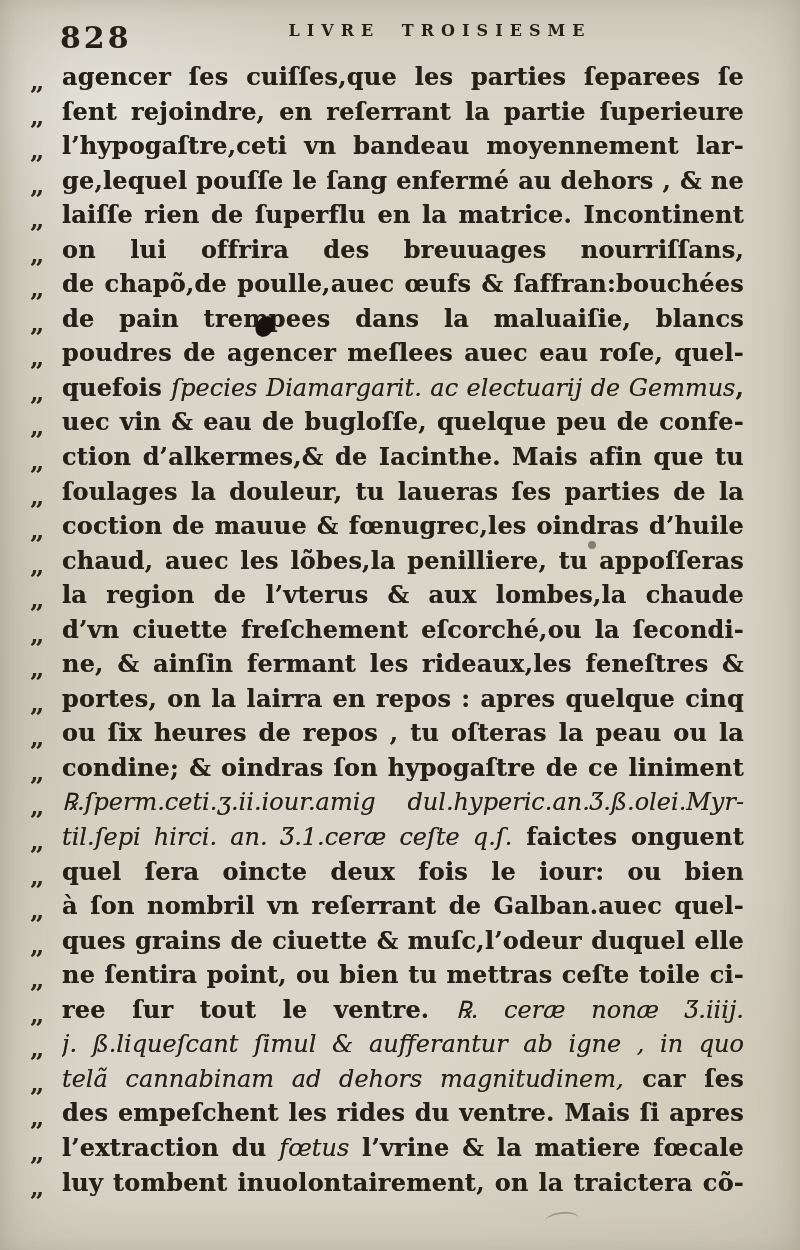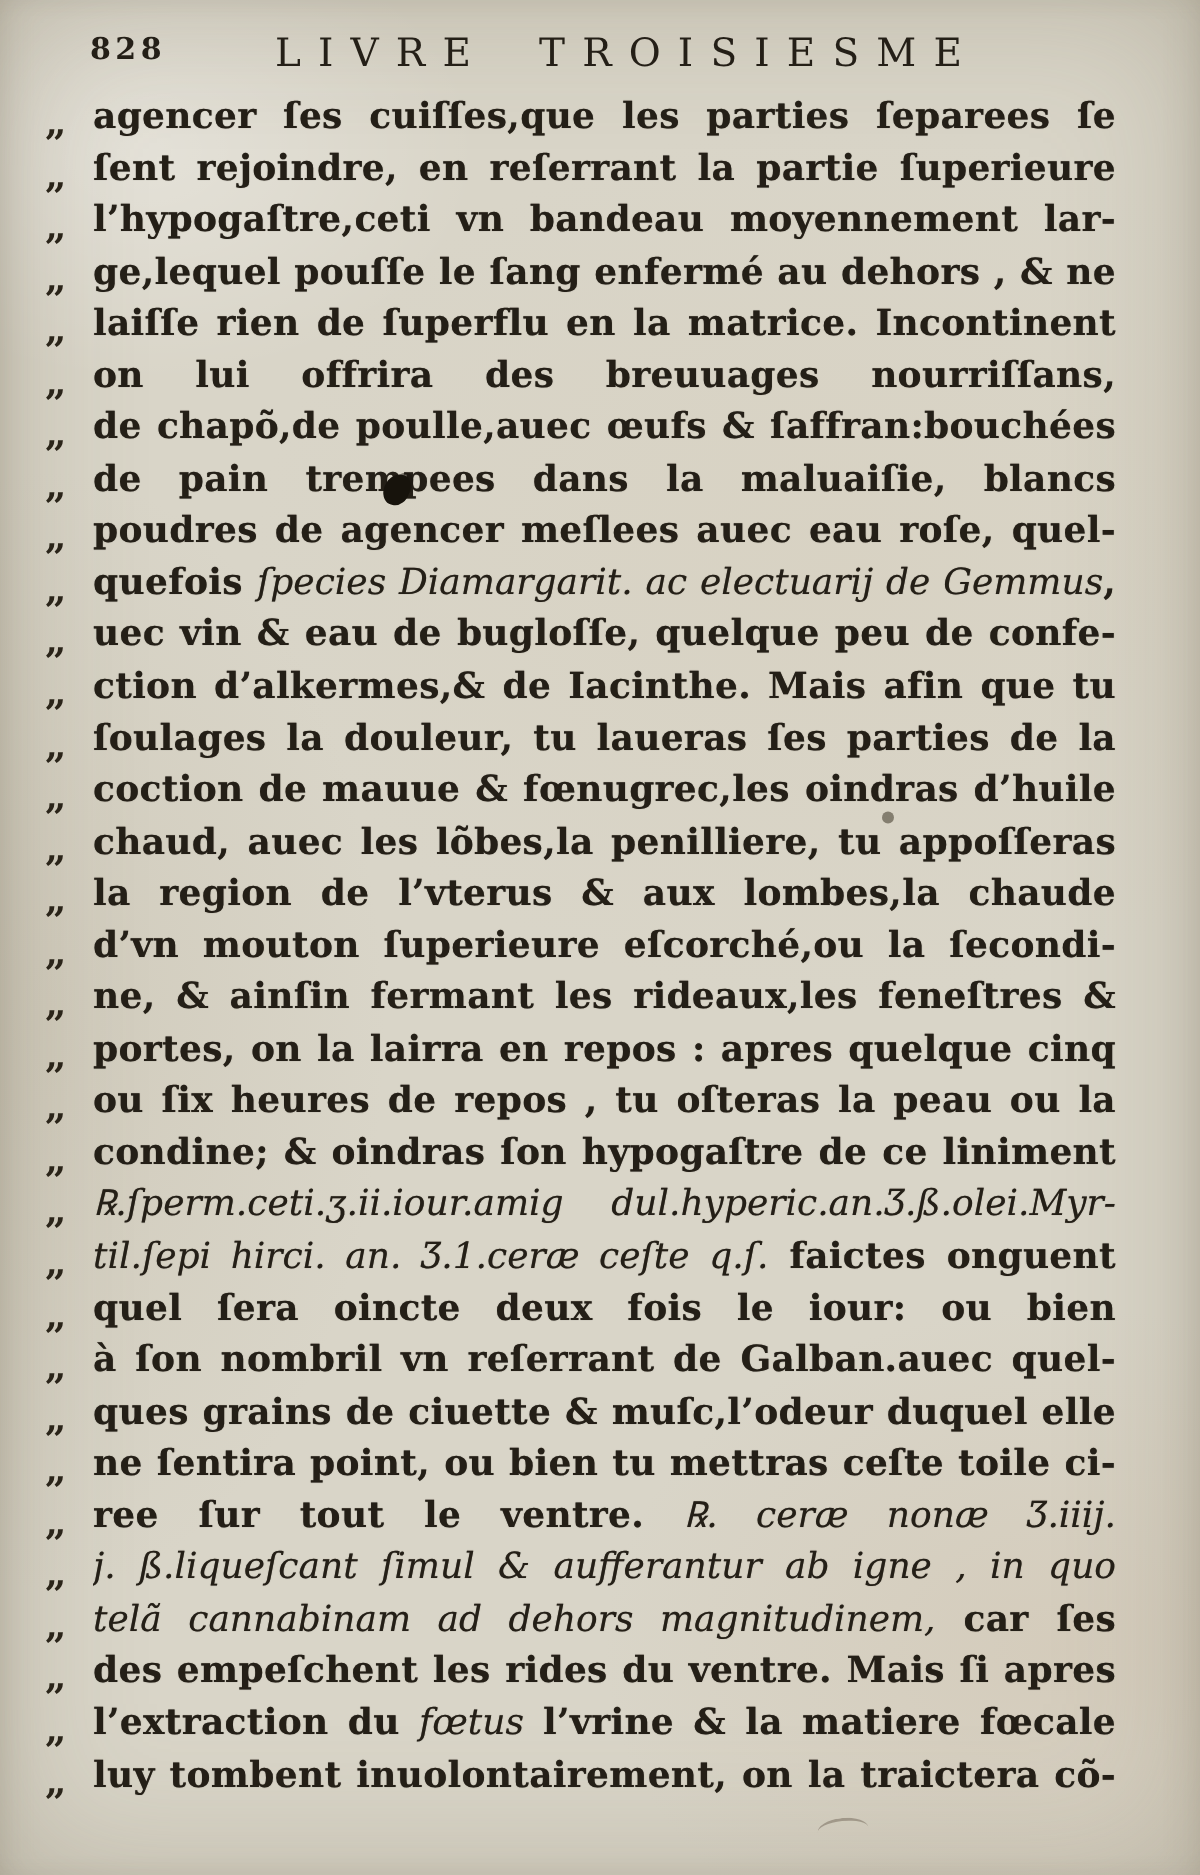--- a/index.html
+++ b/index.html
@@ -18,25 +18,25 @@
       #d9d5c8;
     box-shadow:
       inset 0 0 95px rgba(112,102,80,0.30),
       inset 14px 0 28px -18px rgba(110,100,80,0.35),
       inset -14px 0 28px -18px rgba(110,100,80,0.30);
     color:#241f17;
   }
   .header{position:absolute;top:14px;left:0;width:100%;height:46px;}
   .pagenum{
     position:absolute;left:60px;top:6px;
-    font-size:20px;font-weight:bold;letter-spacing:3px;
+    font-size:30px;font-weight:bold;letter-spacing:3px;
   }
   .title{
-    position:absolute;left:418px;top:7px;transform:translateX(-50%);
-    font-size:26px;font-weight:normal;letter-spacing:0.44em;word-spacing:0.55em;
+    position:absolute;left:440px;top:7px;transform:translateX(-50%);
+    font-size:16px;font-weight:bold;letter-spacing:0.44em;word-spacing:0.55em;
     white-space:nowrap;
   }
   .textblock{position:absolute;top:60px;left:30px;width:714px;}
   .line{display:flex;height:34.55px;align-items:baseline;}
   .qm{
     flex:0 0 32px;width:32px;font-size:25px;font-weight:bold;
     transform:translateY(5px);letter-spacing:-1px;color:#2a2419;
   }
   .lt{
     flex:1;font-size:24px;font-weight:bold;line-height:34.55px;
@@ -146,21 +146,21 @@
     <span class="lt"><span>chaud, auec les lõbes,la penilliere, tu appoſſeras à</span></span>
   </div>
 
   <div class="line">
     <span class="qm">„</span>
     <span class="lt"><span>la region de l’vterus &amp; aux lombes,la chaude peau</span></span>
   </div>
 
   <div class="line">
     <span class="qm">„</span>
-    <span class="lt"><span>d’vn mouton ſuperieure eſcorché,ou la ſecondi-</span></span>
+    <span class="lt"><span>d’vn ciuette freſchement eſcorché,ou la ſecondi-</span></span>
   </div>
 
   <div class="line">
     <span class="qm">„</span>
     <span class="lt"><span>ne, &amp; ainſin fermant les rideaux,les feneſtres &amp; les</span></span>
   </div>
 
   <div class="line">
     <span class="qm">„</span>
     <span class="lt"><span>portes, on la lairra en repos : apres quelque cinq</span></span>

